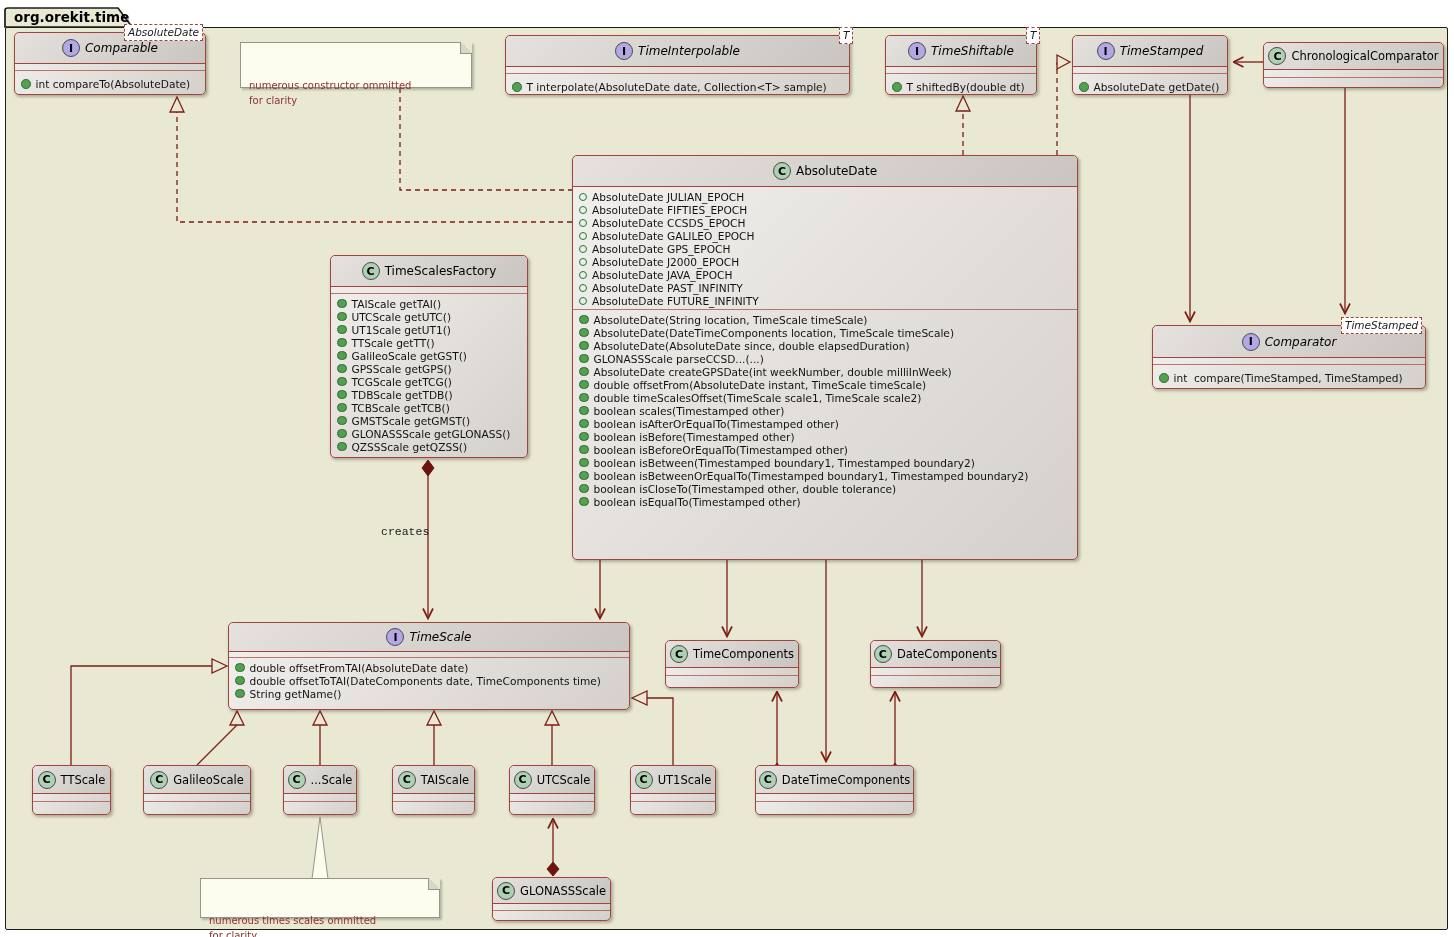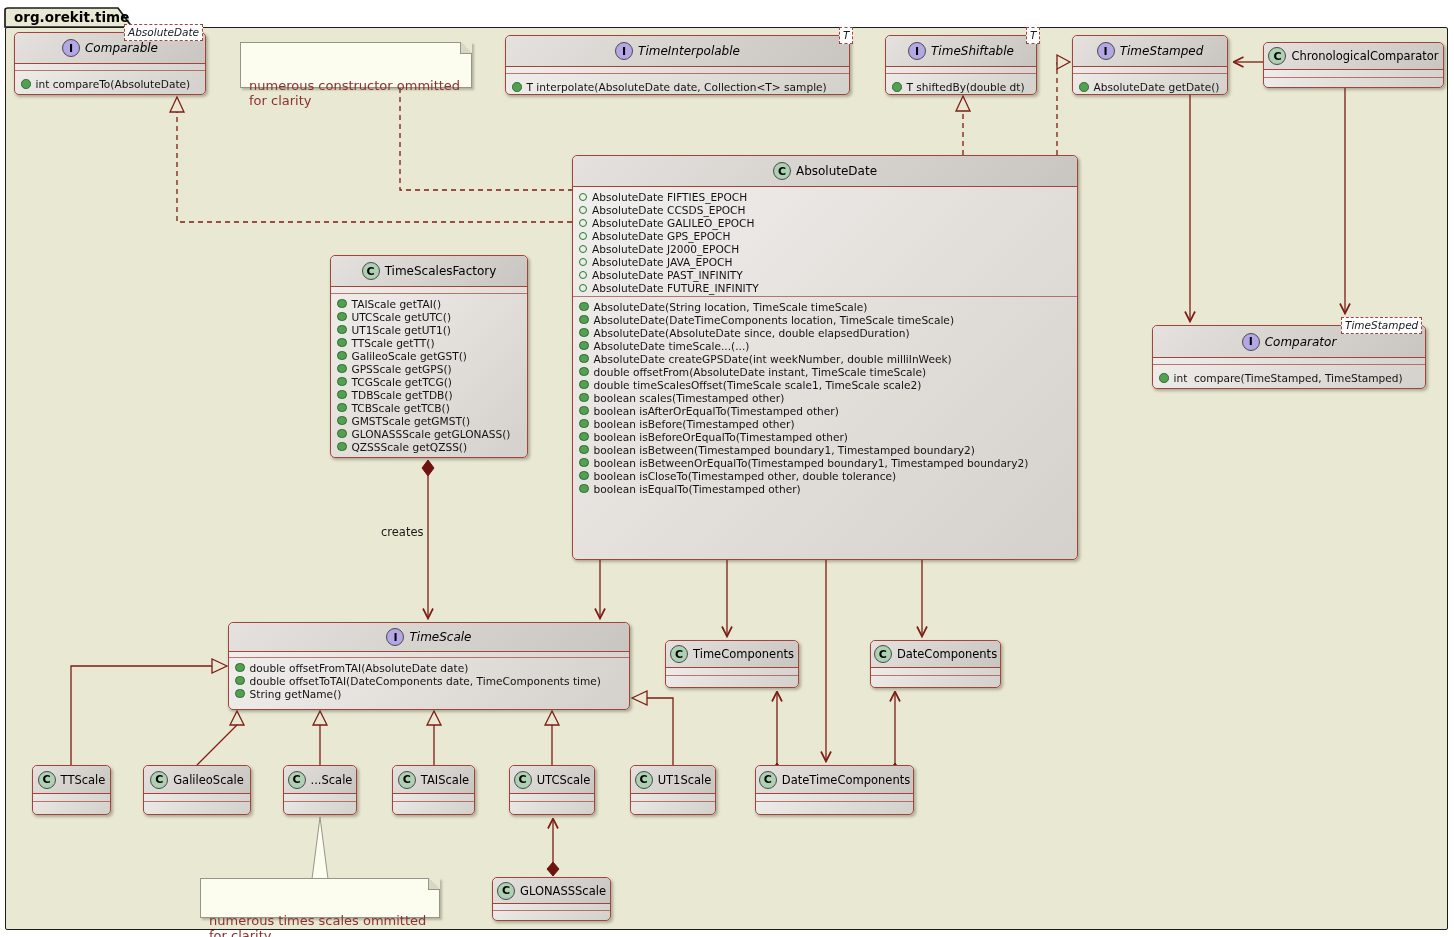--- a/index.html
+++ b/index.html
@@ -35,21 +35,21 @@
   .dot.field{width:6px;height:6px;border:1.5px solid #1d7d2c;background:transparent;}
   .dot.method{width:7.5px;height:7.5px;border:1px solid #2d6b2d;background:#54a053;}
   .members.single{padding:5px 6px 4px 5px;}
   .members.single .member{height:16px;}
   
   .generic{position:absolute;background:#fff;border:1px dashed #A3443C;
            font-size:10.5px;font-style:italic;color:#1a1a1a;
            padding:0 3px;line-height:15px;white-space:nowrap;z-index:6;}
   
   .note{position:absolute;background:#FCFCEF;border:1px solid #95958a;
-        color:#8E3030;font-size:13px;line-height:15px;padding:5px 0 5px 8px;
+        color:#8E3030;font-size:10px;line-height:15px;padding:5px 0 5px 8px;
         white-space:pre-line;box-shadow:1.5px 1.5px 2px rgba(60,60,40,.3);box-sizing:border-box;}
   .fold{position:absolute;top:-1px;right:-1px;width:12px;height:12px;
         background:linear-gradient(225deg,#E9E9D3 50%,#d8d8c2 50%);
         border-left:1px solid #95958a;border-bottom:1px solid #95958a;box-sizing:border-box;}
   .lbl-creates{position:absolute;font-size:11.5px;color:#1a1a1a;}
 </style>
 </head>
 <body>
 
 <div id="stage">
@@ -193,20 +193,24 @@
   </div>
 
   <div class="uml" style="left:572px;top:155px;width:506px;height:405px;">
     <div class="hd" style="height:30px;">
       <span class="badge C">C</span>
       <span class="nm">AbsoluteDate</span>
     </div>
     <div class="members">
         <div class="member">
           <span class="dot field"></span>
+          <span class="mtext">AbsoluteDate JULIAN_EPOCH</span>
+        </div>
+        <div class="member">
+          <span class="dot field"></span>
           <span class="mtext">AbsoluteDate FIFTIES_EPOCH</span>
         </div>
         <div class="member">
           <span class="dot field"></span>
           <span class="mtext">AbsoluteDate CCSDS_EPOCH</span>
         </div>
         <div class="member">
           <span class="dot field"></span>
           <span class="mtext">AbsoluteDate GALILEO_EPOCH</span>
         </div>
@@ -239,21 +243,21 @@
         <div class="member">
           <span class="dot method"></span>
           <span class="mtext">AbsoluteDate(DateTimeComponents location, TimeScale timeScale)</span>
         </div>
         <div class="member">
           <span class="dot method"></span>
           <span class="mtext">AbsoluteDate(AbsoluteDate since, double elapsedDuration)</span>
         </div>
         <div class="member">
           <span class="dot method"></span>
-          <span class="mtext">AbsoluteDate timeScale...(...)</span>
+          <span class="mtext">GLONASSScale parseCCSD...(...)</span>
         </div>
         <div class="member">
           <span class="dot method"></span>
           <span class="mtext">AbsoluteDate createGPSDate(int weekNumber, double milliInWeek)</span>
         </div>
         <div class="member">
           <span class="dot method"></span>
           <span class="mtext">double offsetFrom(AbsoluteDate instant, TimeScale timeScale)</span>
         </div>
         <div class="member">
@@ -346,21 +350,21 @@
           <span class="dot method"></span>
           <span class="mtext">GLONASSScale getGLONASS()</span>
         </div>
         <div class="member">
           <span class="dot method"></span>
           <span class="mtext">QZSSScale getQZSS()</span>
         </div>
       </div>
   </div>
 
-  <div class="lbl-creates" style="left:381px;top:525px;">creates</div>
+  <div class="lbl-creates" style="left:381px;top:525px;font-family:Liberation Mono, monospace;">creates</div>
 
   <div class="uml it" style="left:1152px;top:325px;width:274px;height:64px;">
     <div class="hd" style="height:31px;">
       <span class="badge I">I</span>
       <span class="nm">Comparator</span>
     </div>
     <div class="strip"></div>
     <div class="members single">
         <div class="member">
           <span class="dot method"></span>

